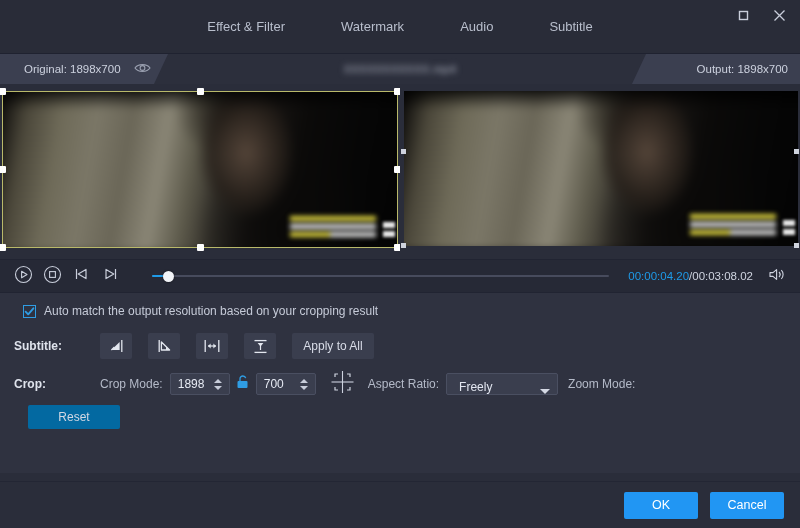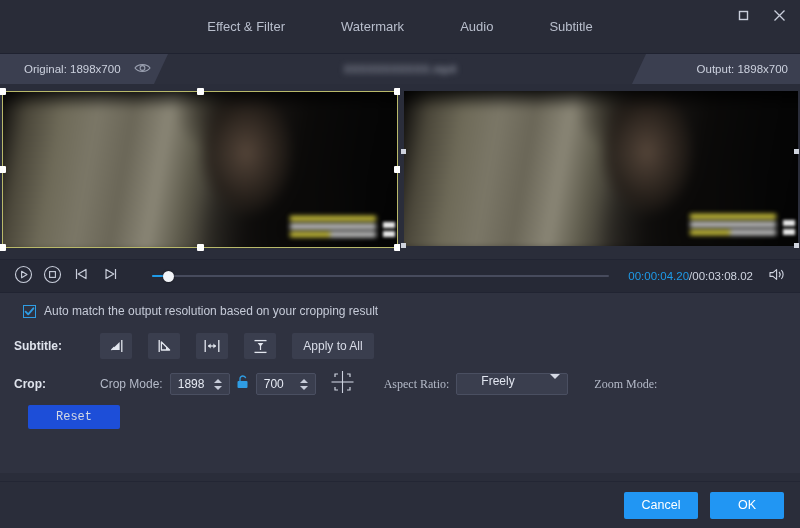--- a/index.html
+++ b/index.html
@@ -460,33 +460,33 @@
     width: 30px;
     height: 26px;
     margin-left: 12px;
     display: flex;
     align-items: center;
     justify-content: center;
     color: #cdd2de;
     cursor: pointer;
   }
 
-  .gap-l { margin-left: 26px; font-family: Liberation Serif, serif; }
+  .gap-l { margin-left: 10px; }
 
   .select {
     position: relative;
     width: 112px;
     height: 22px;
     background: #3a3e4e;
     border: 1px solid #4a4f61;
     border-radius: 2px;
     box-sizing: border-box;
     display: flex;
-    align-items: flex-start;
-    padding-left: 24px;
+    align-items: flex-end;
+    padding-left: 12px;
     font-size: 12px;
     color: #e2e6f0;
     cursor: pointer;
   }
   .select.disabled {
     background: #343846;
     border-color: #414656;
     color: #767c8c;
     cursor: default;
   }
@@ -498,26 +498,26 @@
     border-right: 5px solid transparent;
     border-top: 5px solid #d4d8e3;
   }
   .select.disabled .caret { border-top-color: #6b7180; }
 
   .reset-row { margin-top: 2px; }
   .resetbtn {
     height: 24px;
     width: 92px;
     margin-left: 14px;
-    background: #1d4ed8;
+    background: #0369a1;
     border: none;
     border-radius: 2px;
     color: #d3d8e4;
     font-size: 12px;
-    font-family: Liberation Mono, monospace;
+    font-family: Liberation Sans, sans-serif;
     cursor: pointer;
   }
 
   
   .footer {
     position: absolute;
     left: 0; right: 0; bottom: 0;
     height: 47px;
     background: #2a2d3a;
     border-top: 1px solid #232634;
@@ -813,17 +813,17 @@
 
       <span class="sublabel gap-l">Zoom Mode:</span>
     </div>
 
     <div class="row reset-row">
       <button class="resetbtn">Reset</button>
     </div>
   </div>
 
   <div class="footer">
+    <button class="primary">OK</button>
     <button class="primary">Cancel</button>
-    <button class="primary">OK</button>
   </div>
 
 </div>
 
 </body></html>

